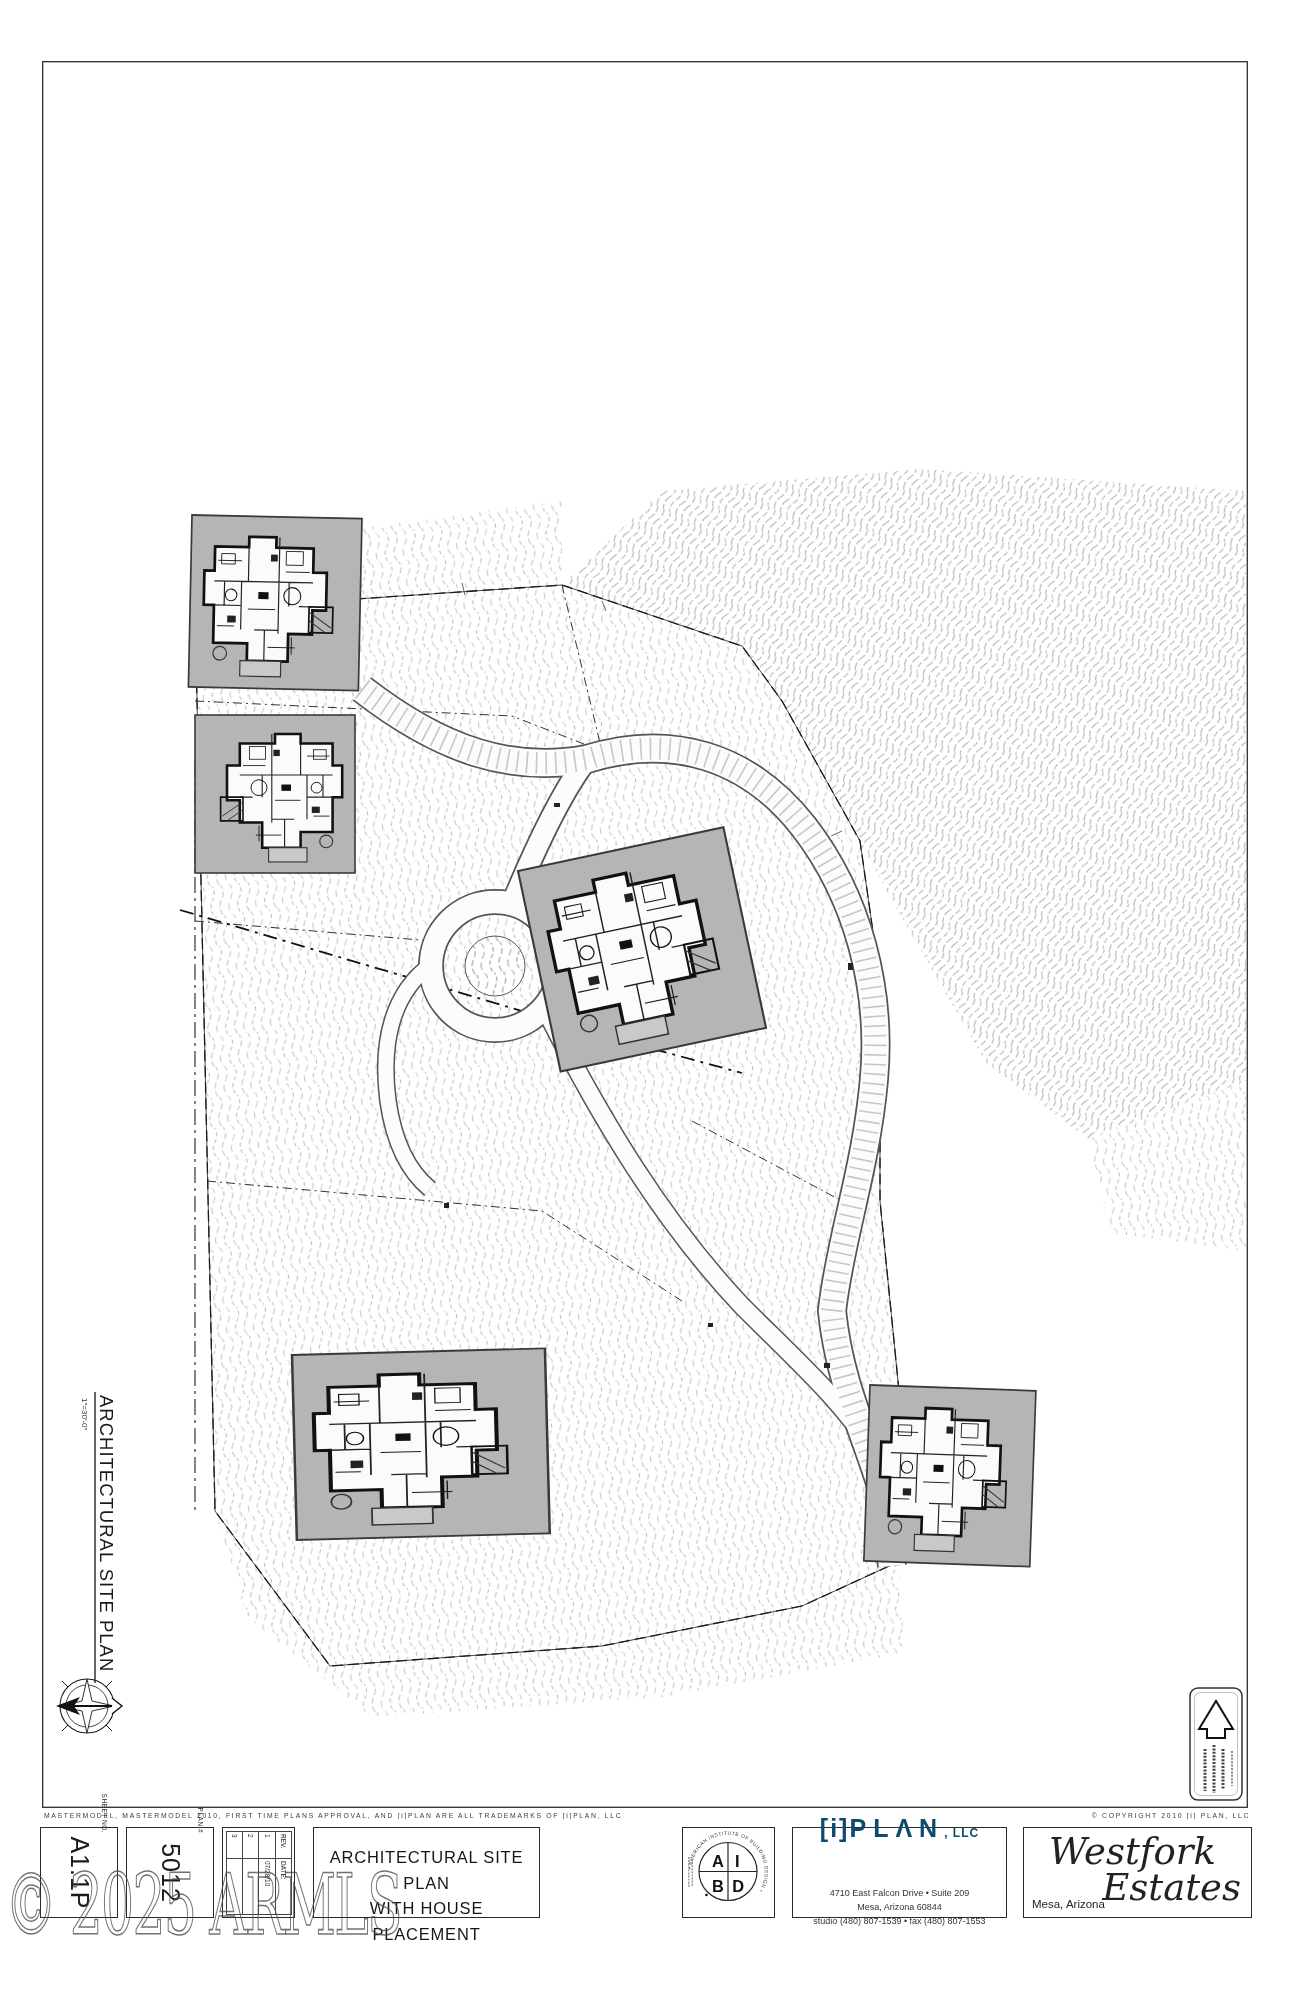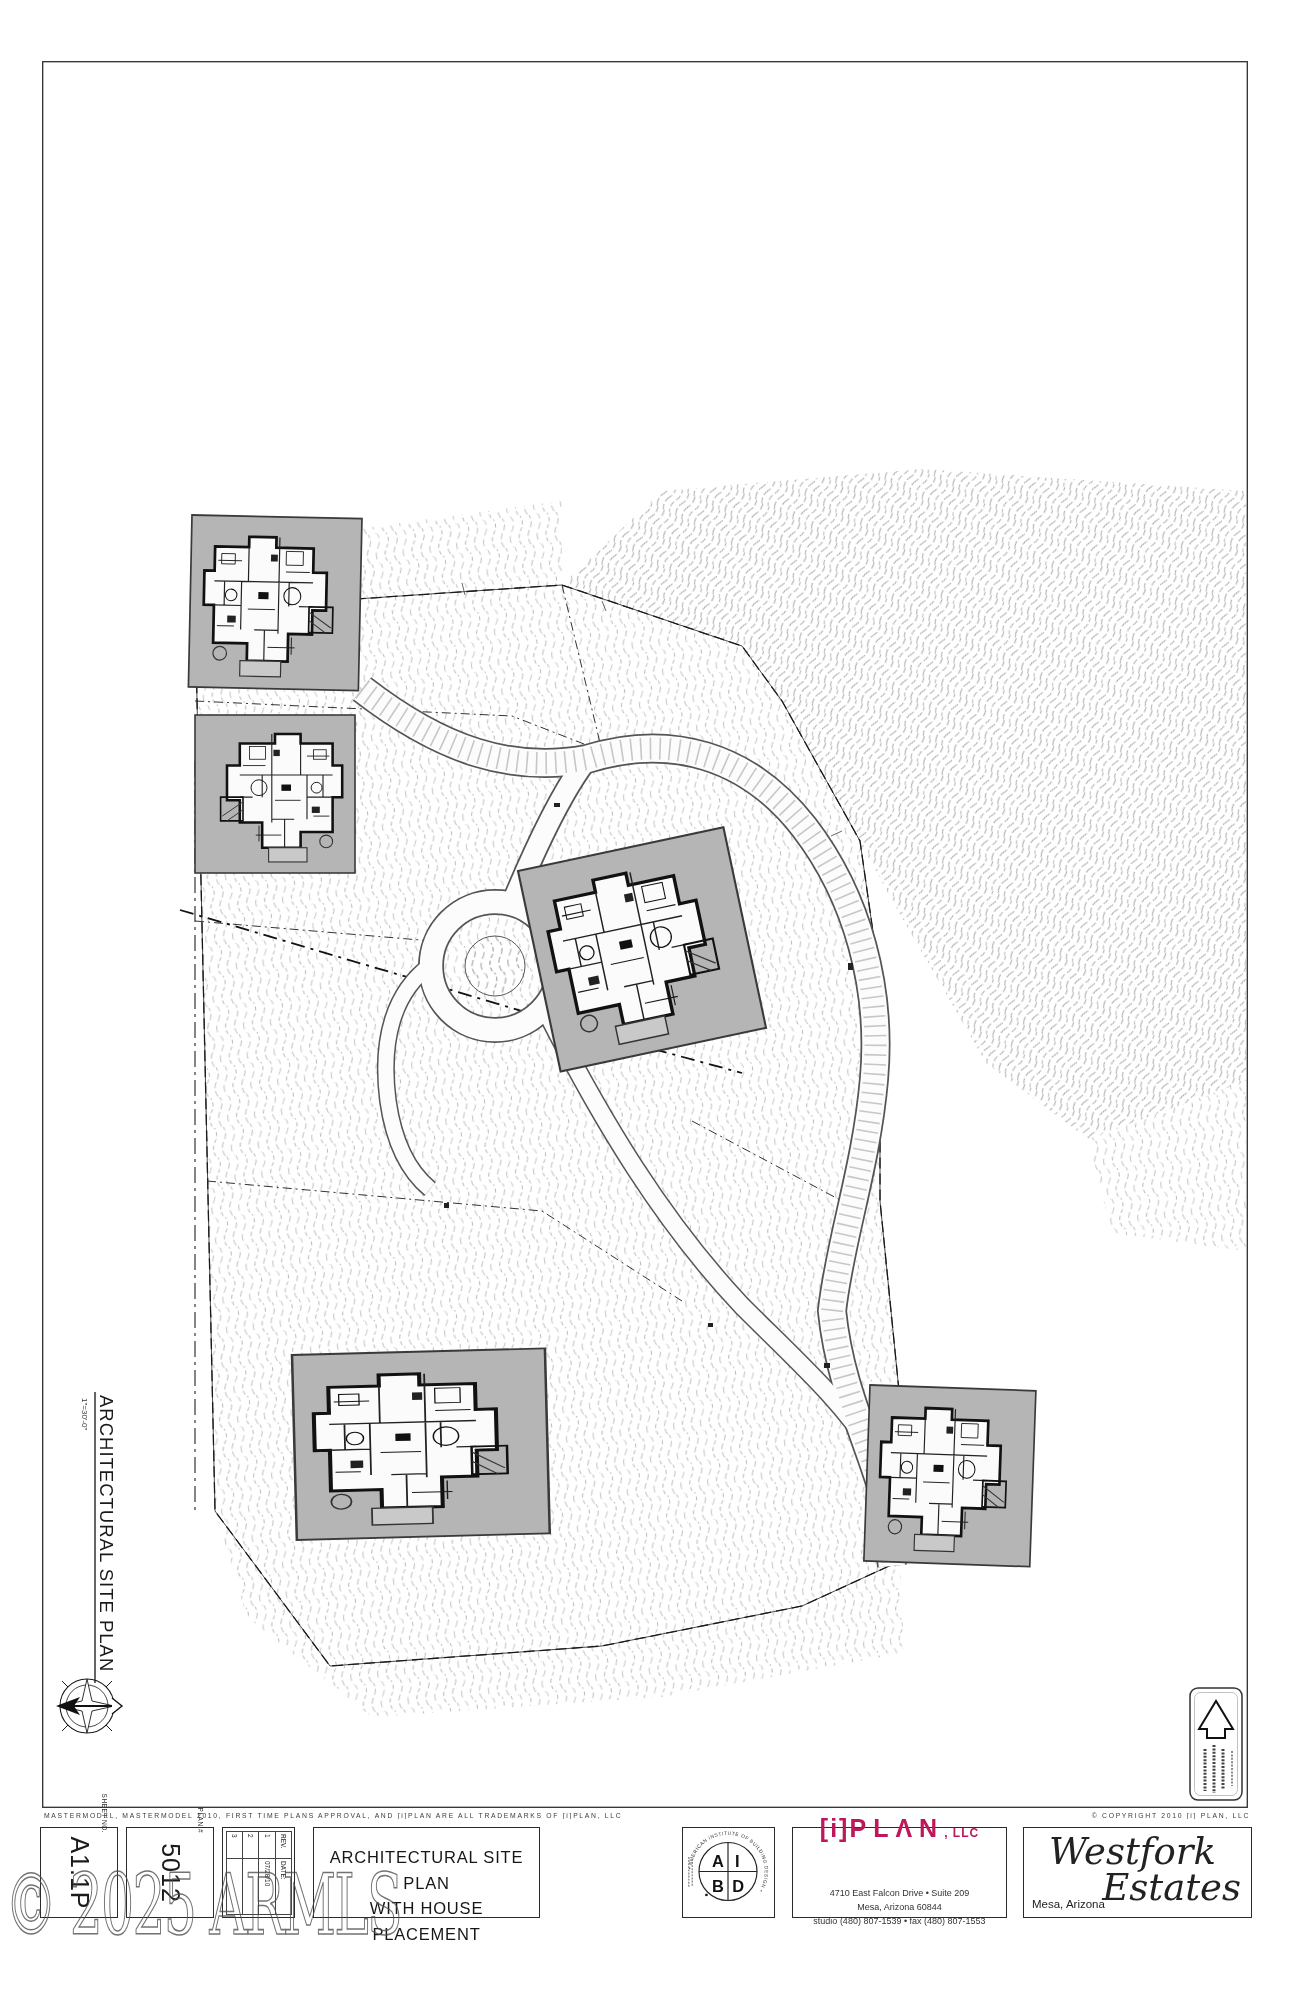--- a/index.html
+++ b/index.html
@@ -12,21 +12,21 @@
            font-size:25px;letter-spacing:1px;white-space:nowrap;color:#1a1a1a;}
   .small-rot{position:absolute;right:9px;top:5px;transform:rotate(90deg);transform-origin:top right;
              font-size:6.5px;letter-spacing:.5px;white-space:nowrap;color:#333;}
   .revwrap{position:absolute;left:50%;top:50%;width:84px;height:66px;
            transform:translate(-50%,-50%) rotate(90deg);}
   .revtable{width:84px;height:66px;border-collapse:collapse;table-layout:fixed;}
   .revtable td{border:1px solid #444;font-size:6.5px;padding:0 2px;height:15px;color:#222;}
   .revtable td.c1{width:22px;}
   .title-box-inner{padding-top:17px;text-align:center;font-size:16.5px;letter-spacing:.8px;line-height:1.55;color:#161616;}
   .iplan-inner{height:100%;display:flex;flex-direction:column;justify-content:center;align-items:center;gap:1px;}
-  .iplan-logo{font-weight:700;font-size:25px;letter-spacing:2px;color:#be185d;line-height:1;}
+  .iplan-logo{font-weight:700;font-size:25px;letter-spacing:2px;color:#0c4a6e;line-height:1;}
   .iplan-logo .nm{letter-spacing:7px;font-weight:600;}
   .iplan-logo .sfx{font-size:12px;letter-spacing:1px;font-weight:600;}
   .iplan-addr{font-size:9px;color:#333;line-height:1.55;text-align:center;margin-top:45px;}
   .wf{font-family:"DejaVu Serif",serif;font-style:italic;color:#222;}
   .trademark-strip{position:absolute;left:44px;top:1812px;width:1206px;display:flex;justify-content:space-between;
                    font-size:6.8px;letter-spacing:1.7px;color:#3a3a3a;white-space:nowrap;overflow:hidden;}
 </style>
 </head>
 <body>
 

